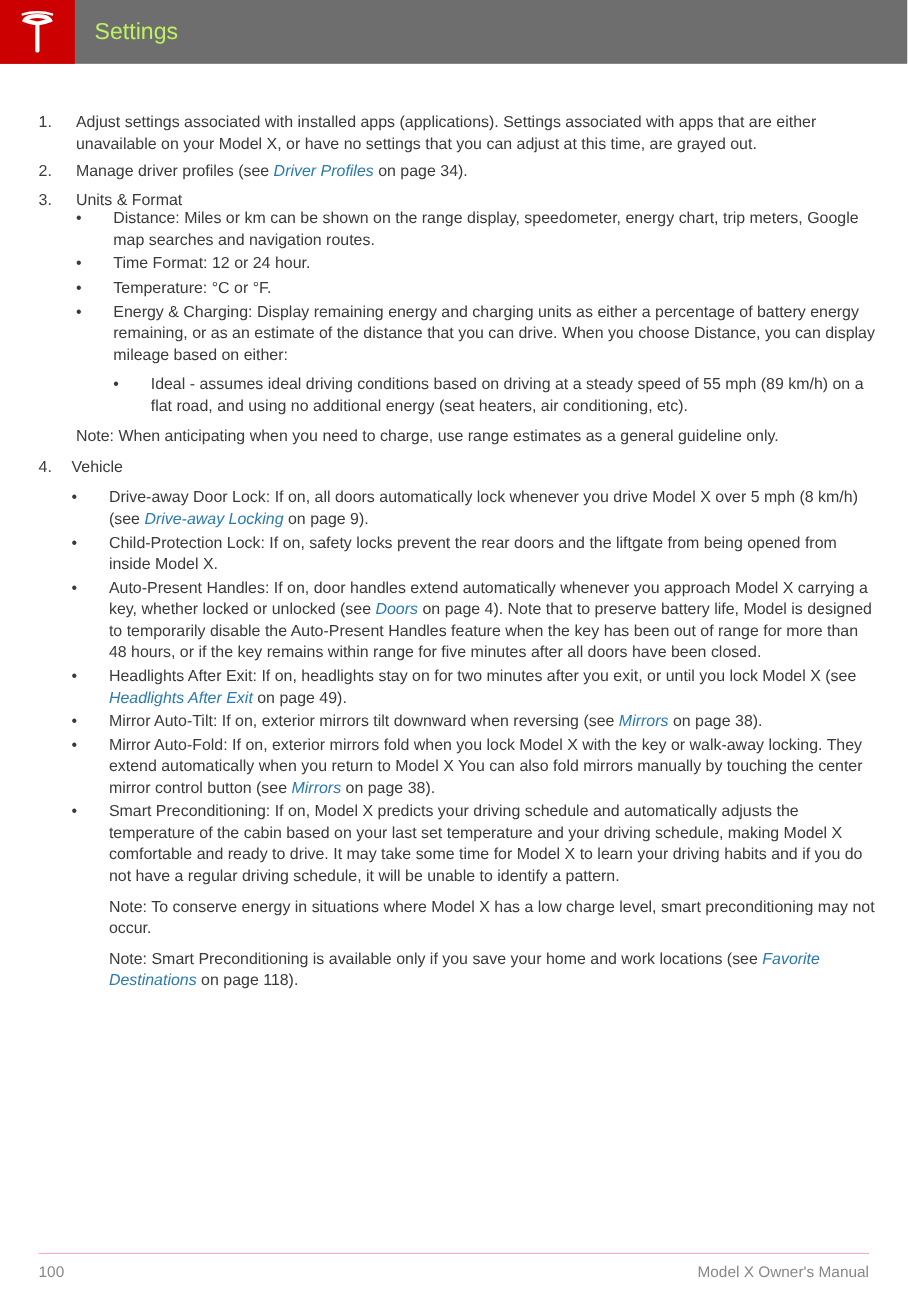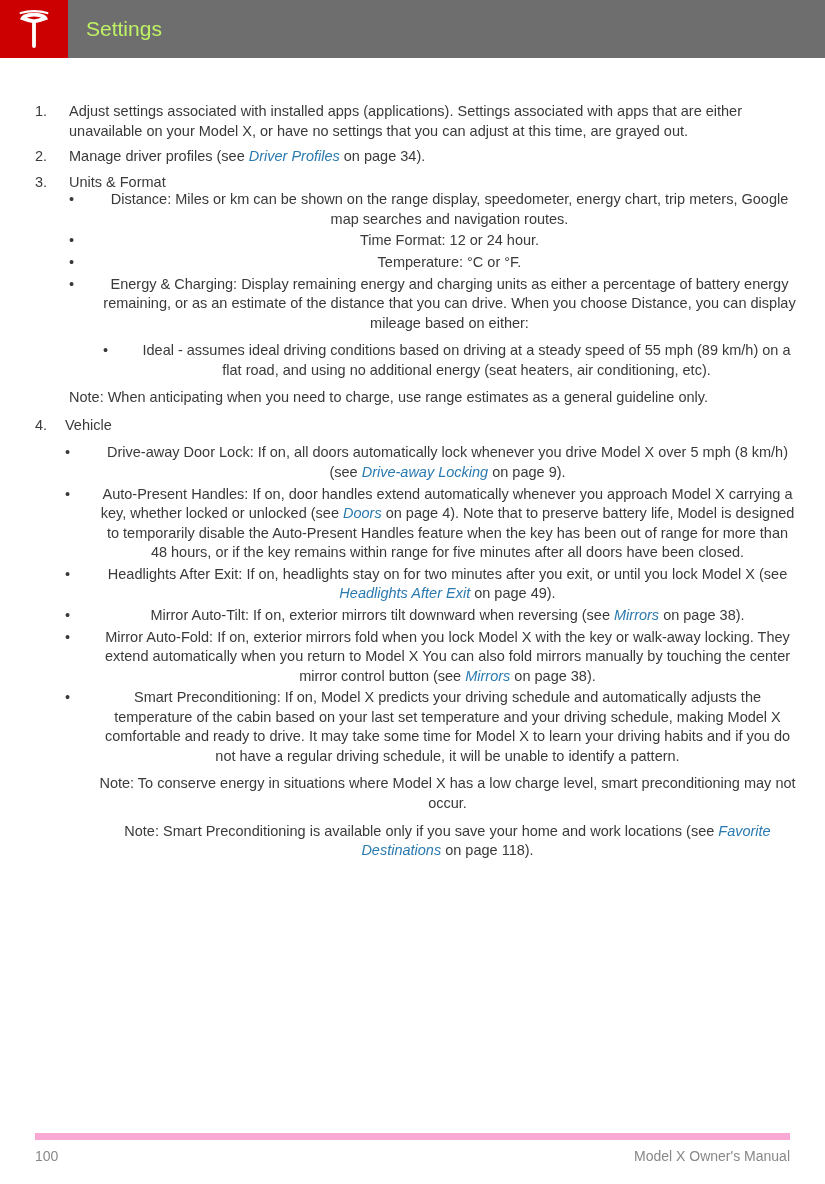--- a/index.html
+++ b/index.html
@@ -44,40 +44,40 @@
     position: relative;
     padding-left: 34px;
     margin-bottom: 6px;
   }
   ol.main > li::before {
     content: counter(item) ".";
     position: absolute;
     left: 0;
   }
   .sub-intro { margin: 8px 0 8px 0; }
-  ul.bullets { list-style: none; margin-top: -2px; text-align: center; }
+  ul.bullets { list-style: none; margin-top: -2px; }
   ul.bullets > li {
     position: relative;
     padding-left: 34px;
     margin-bottom: 2px;
   }
   ul.bullets > li::before {
     content: "•";
     position: absolute;
     left: 0;
   }
   ul.bullets ul.bullets { margin-top: 8px; margin-bottom: 8px; }
   .note { margin-top: 8px; margin-bottom: 8px; }
   .link { color: #2a7ab0; text-decoration: none; font-style: italic; }
   .footer {
     position: absolute;
     bottom: 20px;
     left: 35px;
     right: 35px;
-    border-top: 7px solid #f9a8d4;
+    border-top: 1px solid #f9a8d4;
     padding-top: 8px;
     display: flex;
     justify-content: space-between;
     color: #888;
     font-size: 14px;
   }
 </style>
 </head>
 <body>
 
@@ -114,20 +114,21 @@
       </ul>
       <div class="note">Note: When anticipating when you need to charge, use range estimates as a general guideline only.</div>
     </li>
 
     <li style="padding-left:30px;">
       <span>Vehicle</span>
       <ul class="bullets" style="margin-top:8px;">
         <li>
           <span>Drive-away Door Lock: If on, all doors automatically lock whenever you drive Model X over 5 mph (8 km/h) (see </span><a class="link">Drive-away Locking</a><span> on page 9).</span>
         </li>
+        <li><span>Child-Protection Lock: If on, safety locks prevent the rear doors and the liftgate from being opened from inside Model X.</span></li>
         <li>
           <span>Auto-Present Handles: If on, door handles extend automatically whenever you approach Model X carrying a key, whether locked or unlocked (see </span><a class="link">Doors</a><span> on page 4). Note that to preserve battery life, Model is designed to temporarily disable the Auto-Present Handles feature when the key has been out of range for more than 48 hours, or if the key remains within range for five minutes after all doors have been closed.</span>
         </li>
         <li>
           <span>Headlights After Exit: If on, headlights stay on for two minutes after you exit, or until you lock Model X (see </span><a class="link">Headlights After Exit</a><span> on page 49).</span>
         </li>
         <li>
           <span>Mirror Auto-Tilt: If on, exterior mirrors tilt downward when reversing (see </span><a class="link">Mirrors</a><span> on page 38).</span>
         </li>
         <li>

